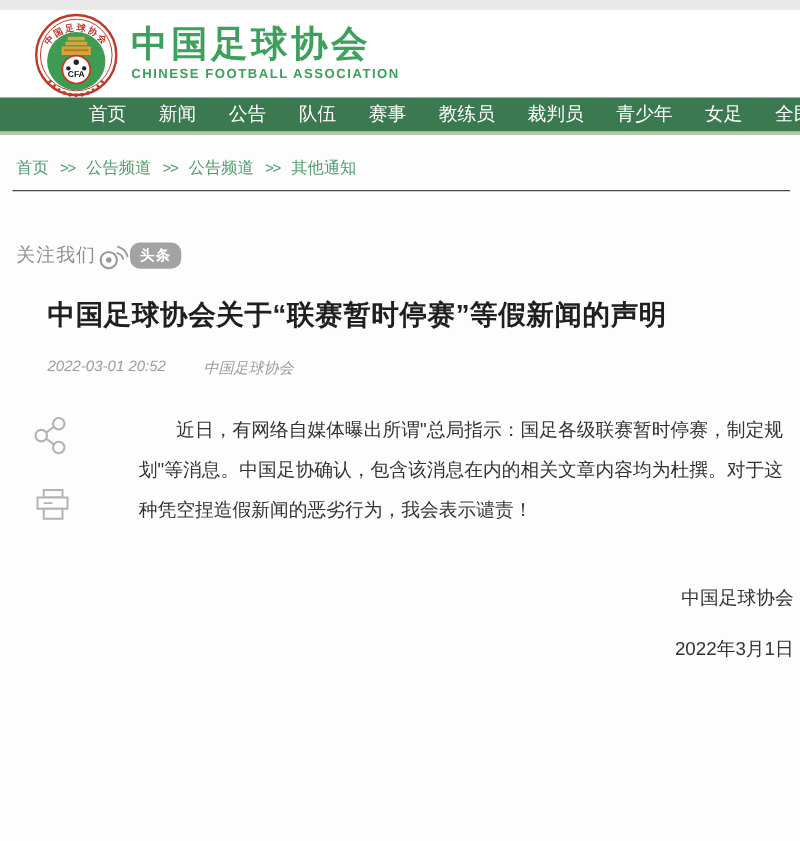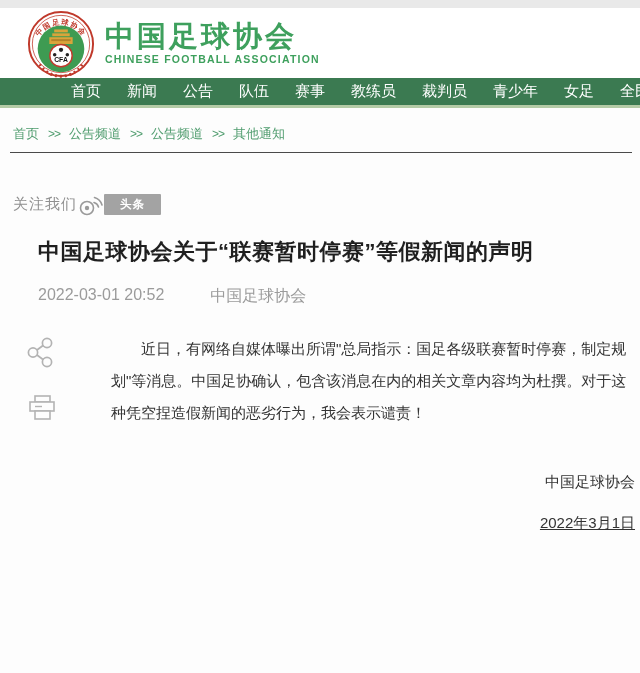--- a/index.html
+++ b/index.html
@@ -28,34 +28,34 @@
   
   .crumb-row { padding: 17px 0 9px 13px; display: flex; align-items: center; gap: 9px; font-size: 13px; color: #4f9c6e; }
   .crumb-item { cursor: pointer; }
   .crumb-sep { color: #4f9c6e; font-size: 12px; letter-spacing: -1px; }
   .rule { border: none; border-top: 1px solid #4a4a4a; margin: 0 8px 0 10px; }
 
   
   .follow-row { margin: 40px 4px 0 13px; display: flex; align-items: center; }
   .follow-label { color: #8f8f8f; font-size: 15px; letter-spacing: 1px; }
   .weibo { width: 27px; height: 23px; cursor: pointer; }
-  .toutiao-badge { background: #a3a3a3; color: #fff; font-size: 11.5px; font-weight: bold; padding: 3px 16px; border-radius: 1px; letter-spacing: 1px; cursor: pointer; }
+  .toutiao-badge { background: #a3a3a3; color: #fff; font-size: 11.5px; font-weight: bold; padding: 3px 8px; border-radius: 8px; letter-spacing: 1px; cursor: pointer; }
 
   
   .article-title { margin: 21px 38px 0 38px; font-size: 22px; font-weight: bold; color: #1f1f1f; letter-spacing: 0.5px; }
-  .article-meta { margin: 19px 38px 0 38px; display: flex; gap: 46px; font-size: 16px; color: #9b9b9b; }
+  .article-meta { margin: 19px 38px 0 38px; display: flex; gap: 30px; font-size: 12px; color: #9b9b9b; font-style: italic; }
 
   .article-body { position: relative; margin-top: 26px; }
   .share-col { position: absolute; left: 27px; top: 4px; display: flex; flex-direction: column; gap: 26px; }
   .share-icon, .print-icon { cursor: pointer; }
   .body-text { margin-left: 111px; margin-right: 5px; font-size: 15px; line-height: 32px; color: #333; }
   .body-text p { text-indent: 2em; }
 
   .sign-block { margin-top: 44px; margin-right: 5px; text-align: right; font-size: 15px; color: #333; }
-  .sign-date { margin-top: 22px; text-decoration: underline; }
+  .sign-date { margin-top: 22px; }
 </style>
 </head>
 <body>
 
 <div class="page">
 
   <div class="top-strip"></div>
 
   <div class="header">
     <svg class="logo" viewBox="0 0 70 70">

